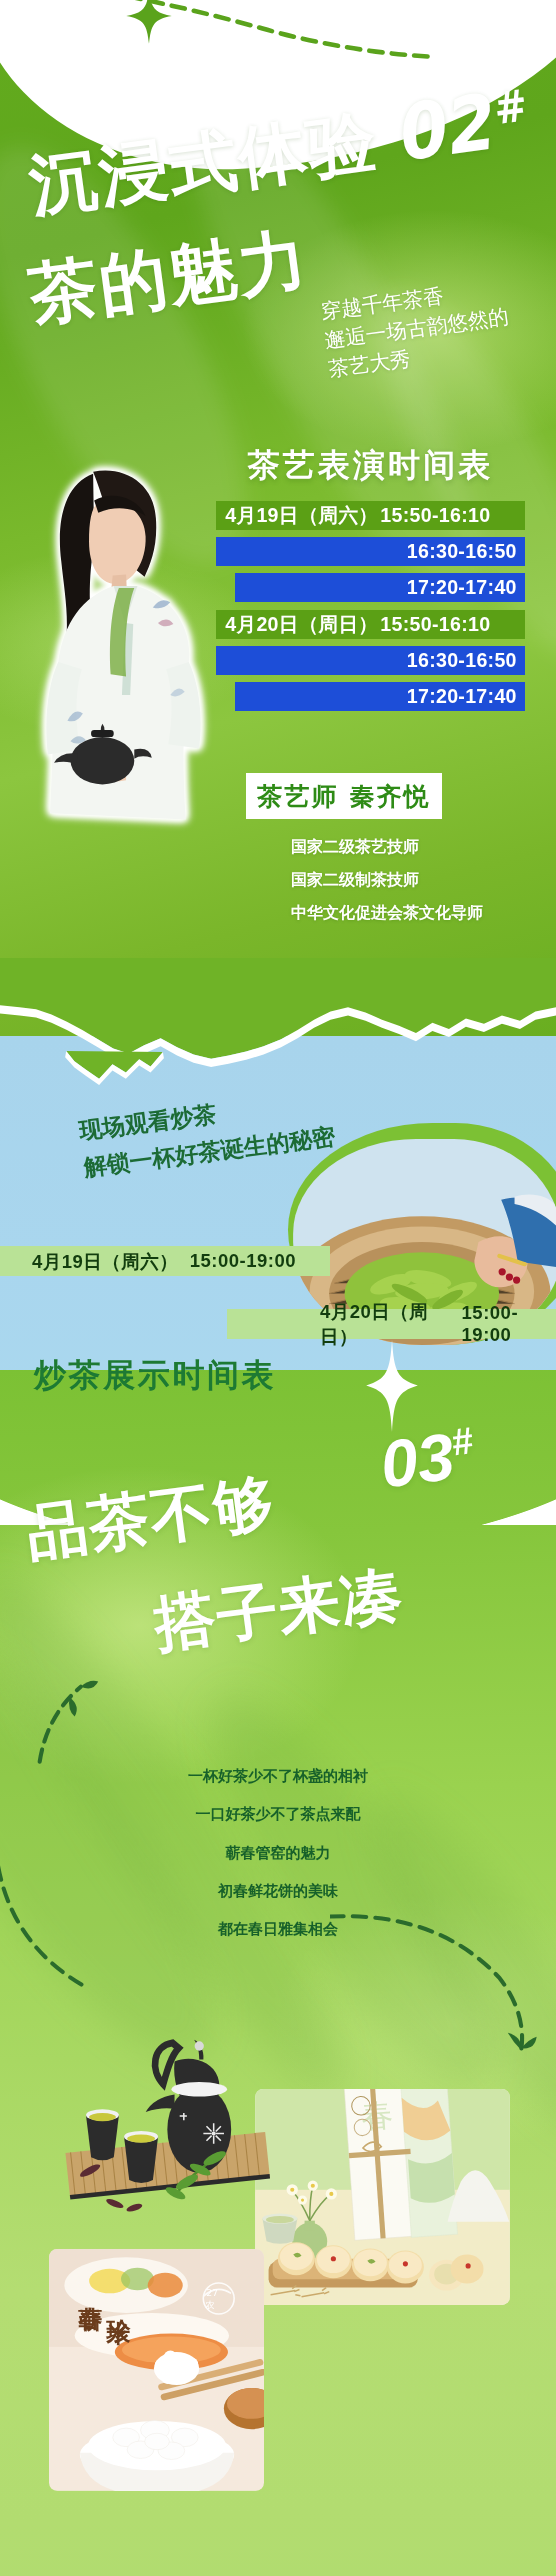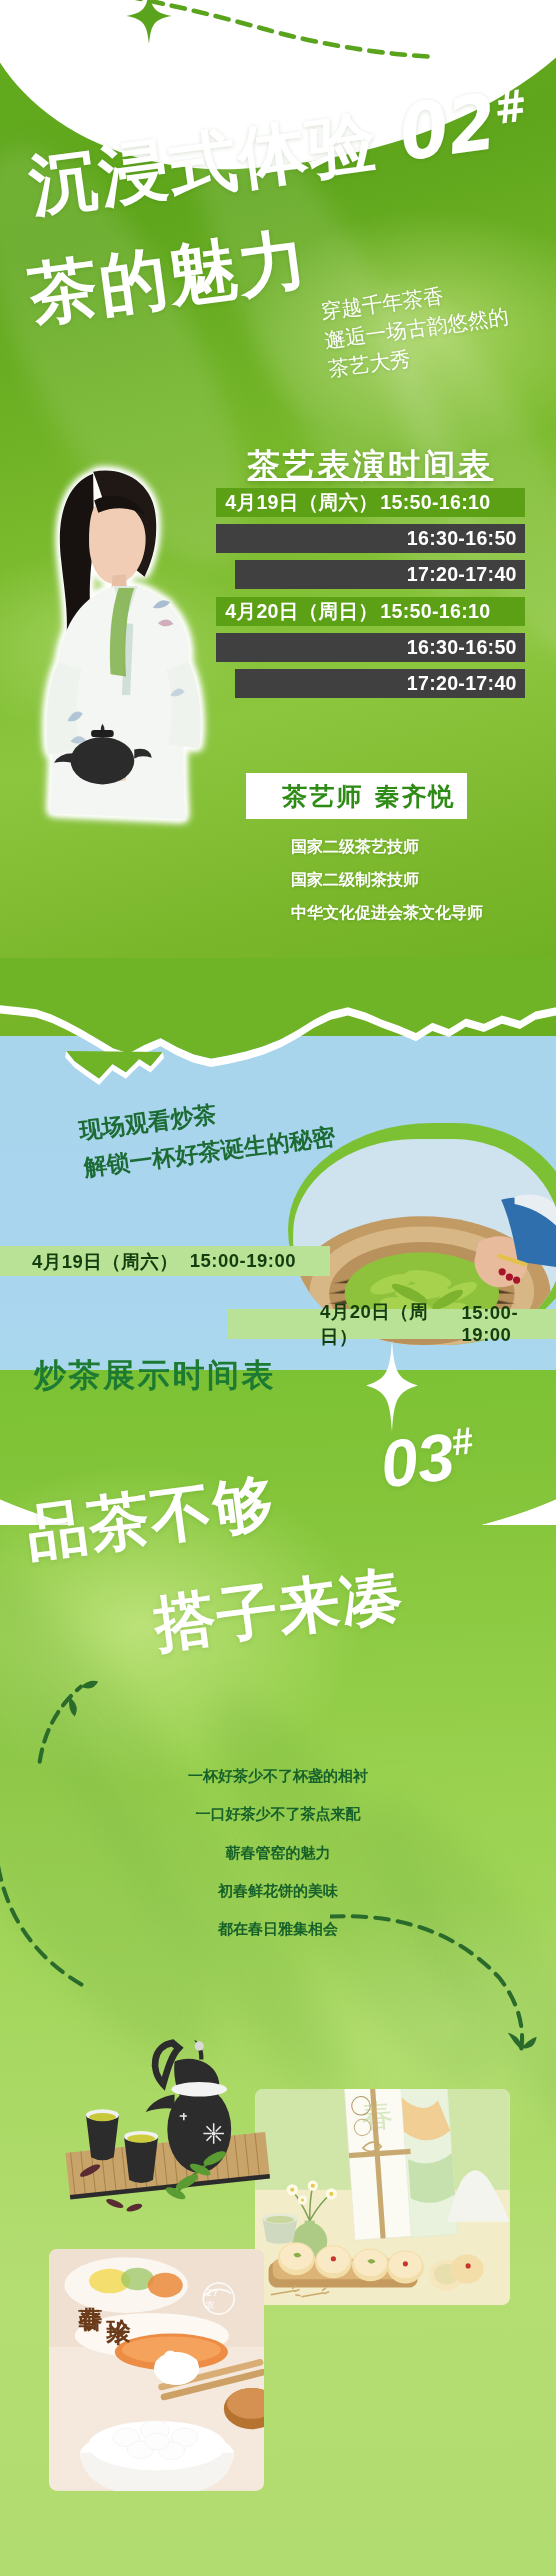--- a/index.html
+++ b/index.html
@@ -34,34 +34,34 @@
   .hero-sub{position:absolute;left:319px;top:297px;z-index:5;color:#fff;font-size:20.6px;line-height:1.42;
             transform:rotate(-7.6deg);transform-origin:left top;text-shadow:0 1px 3.6px rgba(40,90,10,.20);}
 
   
   .artist{position:absolute;left:15.5px;top:453px;width:216px;height:381px;z-index:6;}
   .artist .cut{filter:drop-shadow(0 0 3.6px #fff) drop-shadow(0 0 3.6px #fff) drop-shadow(0 0 2.1px #fff);}
 
   
   .sched{position:absolute;left:216px;top:444px;width:309px;z-index:7;}
   .sched-title{color:#fff;font-size:32px;font-weight:700;letter-spacing:3.1px;text-align:center;
-               text-shadow:0 1.5px 5.2px rgba(35,85,10,.25);margin-bottom:0;
-               font-family:"DejaVu Sans","Liberation Sans",sans-serif;text-decoration:underline;}
+               text-shadow:0 1.5px 5.2px rgba(35,85,10,.25);margin-bottom:13px;
+               font-family:"DejaVu Sans","Liberation Sans",sans-serif;}
   .row{height:29px;display:flex;align-items:center;margin-bottom:7.2px;color:#fff;font-size:19.6px;font-weight:700;
        letter-spacing:0.3px;}
   .row.dark{background:#5ba015;justify-content:flex-start;padding-left:9.3px;width:100%;box-sizing:border-box;}
   .row.dark .d{min-width:155px;}
-  .row.teal{background:#404040;justify-content:flex-end;padding-right:8.2px;box-sizing:border-box;}
+  .row.teal{background:#1d4ed8;justify-content:flex-end;padding-right:8.2px;box-sizing:border-box;}
   .row.teal.w1{width:100%;}
   .row.teal.w2{width:94%;margin-left:6%;}
   .row .t{font-variant-numeric:tabular-nums;}
 
   
   .nameplate{position:absolute;left:246px;top:773px;width:196px;height:46px;background:#fff;z-index:7;
-             display:flex;align-items:center;justify-content:center;padding-left:25px;}
+             display:flex;align-items:center;justify-content:center;}
   .nameplate span{color:#2e8b16;font-size:25px;font-weight:700;letter-spacing:2.1px;
                   font-family:"DejaVu Sans","Liberation Sans",sans-serif;}
   .creds{position:absolute;left:252px;top:831px;z-index:7;color:#fff;font-size:16px;line-height:2.05;font-weight:700;
          text-shadow:0 1px 3.1px rgba(35,85,10,.22);margin-left:39px;}
 
   
   .torn{position:absolute;left:0;top:958px;width:556px;height:113px;z-index:8;}
 
   
   .blue{position:absolute;left:0;top:1036px;width:556px;height:407px;

